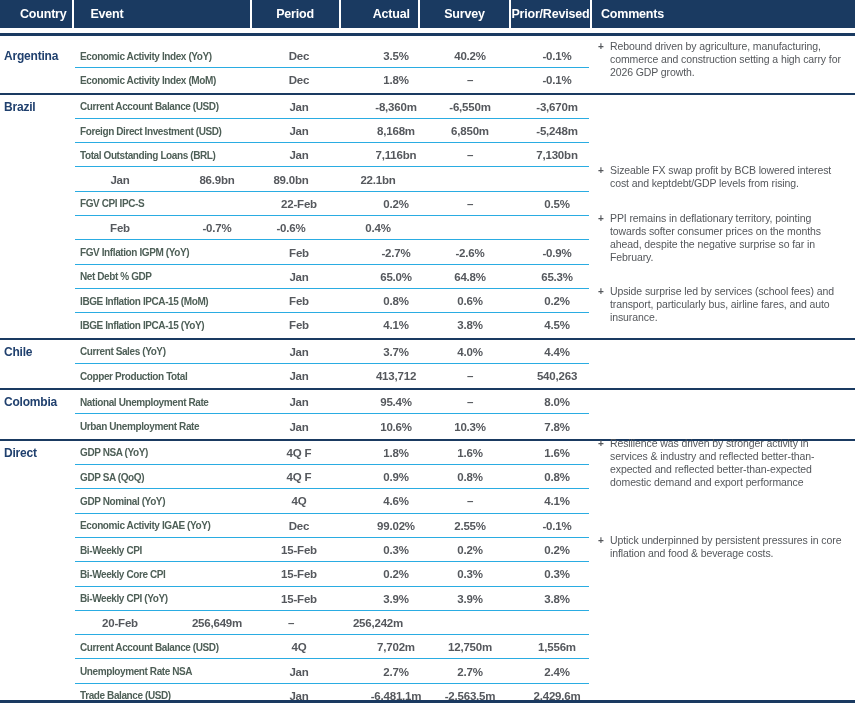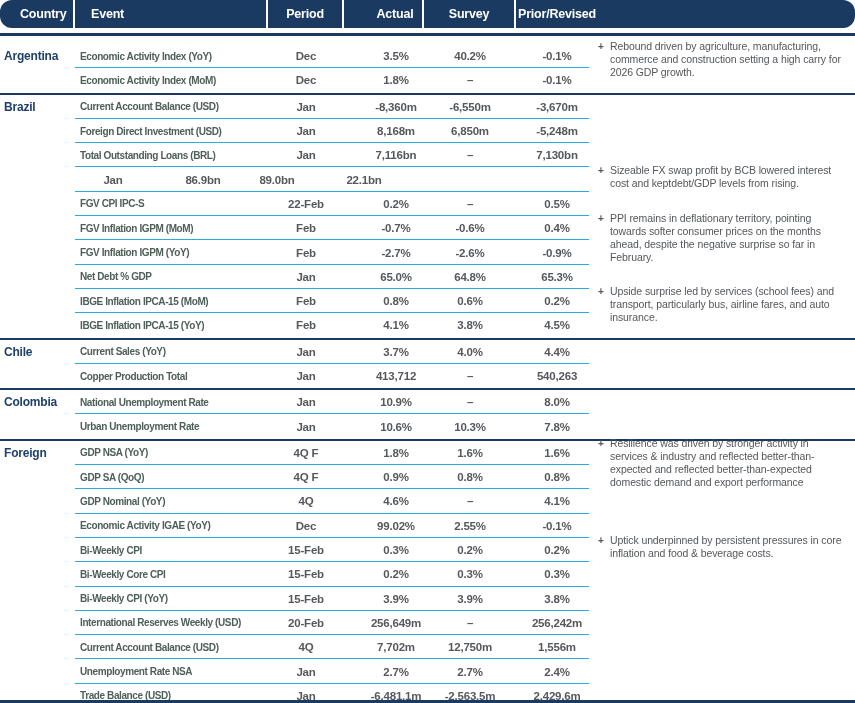--- a/index.html
+++ b/index.html
@@ -6,24 +6,24 @@
     --header-bg:#1a3a61; --header-fg:#ffffff; --navy:#1a3a61; --country:#20406e;
     --cyan:#2aace2; --event:#4e5f57; --value:#55585d; --comment:#54575b; --bg:#ffffff;
   }
   html,body{margin:0;padding:0;}
   .screen{
     position:relative;width:855px;height:703px;background:var(--bg);
     font-family:"Liberation Sans",sans-serif;overflow:hidden;
   }
   
   .hdr{position:absolute;top:0;left:0;width:855px;height:28px;background:var(--header-bg);
-       display:flex;color:var(--header-fg);font-size:12.5px;font-weight:bold;letter-spacing:-0.2px;border-radius:12px;}
+       display:flex;color:var(--header-fg);font-size:12.5px;font-weight:bold;letter-spacing:-0.2px;}
   .hc{box-sizing:border-box;height:100%;display:flex;align-items:center;border-right:2px solid #fff;}
   .hc:last-child{border-right:none;}
-  .w0{width:75px;} .w1{width:193px;} .w2{width:76px;} .w3{width:80px;padding-left:24px;}
+  .w0{width:75px;} .w1{width:179px;} .w2{width:90px;} .w3{width:80px;padding-left:24px;}
   .w4{width:92px;} .w5{width:82px;} .w6{width:266px;}
   .hc.w0{padding-left:20px;} .hc.w1{padding-left:16px;}
   .hc.w2,.hc.w3,.hc.w4,.hc.w5{justify-content:center;}
   .hc.w6{padding-left:9px;}
   .toprule{position:absolute;top:33px;left:0;width:855px;height:3px;background:var(--navy);}
   .botrule{position:absolute;top:700px;left:0;width:855px;height:3px;background:var(--navy);}
   
   #body{position:absolute;top:44px;left:0;width:855px;}
   .group{position:relative;}
   .group + .group{border-top:2px solid var(--navy);}
@@ -44,20 +44,21 @@
 <body>
 
 <div class="screen">
   <div class="hdr">
     <div class="hc w0">Country</div>
     <div class="hc w1">Event</div>
     <div class="hc w2">Period</div>
     <div class="hc w3">Actual</div>
     <div class="hc w4">Survey</div>
     <div class="hc w5">Prior/Revised</div>
+    <div class="hc w6">Comments</div>
   </div>
   <div class="toprule"></div>
   <div id="body">
       <div class="group">
         <div class="trow sep">
           <div class="cell c-country w0">Argentina</div>
           <div class="cell c-event w1">Economic Activity Index (YoY)</div>
           <div class="cell c-num w2">Dec</div>
           <div class="cell c-num w3">3.5%</div>
           <div class="cell c-num w4">40.2%</div>
@@ -107,21 +108,20 @@
         <div class="trow sep">
           <div class="cell c-country w0"></div>
           <div class="cell c-event w1">FGV CPI IPC-S</div>
           <div class="cell c-num w2">22-Feb</div>
           <div class="cell c-num w3">0.2%</div>
           <div class="cell c-num w4">–</div>
           <div class="cell c-num w5">0.5%</div>
         </div>
         <div class="trow sep">
           <div class="cell c-country w0"></div>
-          <div class="cell c-event w1">FGV Inflation IGPM (MoM)</div>
           <div class="cell c-num w2">Feb</div>
           <div class="cell c-num w3">-0.7%</div>
           <div class="cell c-num w4">-0.6%</div>
           <div class="cell c-num w5">0.4%</div>
         </div>
         <div class="trow sep">
           <div class="cell c-country w0"></div>
           <div class="cell c-event w1">FGV Inflation IGPM (YoY)</div>
           <div class="cell c-num w2">Feb</div>
           <div class="cell c-num w3">-2.7%</div>
@@ -169,36 +169,36 @@
           <div class="cell c-num w3">413,712</div>
           <div class="cell c-num w4">–</div>
           <div class="cell c-num w5">540,263</div>
         </div>
       </div>
       <div class="group">
         <div class="trow sep">
           <div class="cell c-country w0">Colombia</div>
           <div class="cell c-event w1">National Unemployment Rate</div>
           <div class="cell c-num w2">Jan</div>
-          <div class="cell c-num w3">10.9%</div>
+          <div class="cell c-num w3">95.4%</div>
           <div class="cell c-num w4">–</div>
           <div class="cell c-num w5">8.0%</div>
         </div>
         <div class="trow">
           <div class="cell c-country w0"></div>
           <div class="cell c-event w1">Urban Unemployment Rate</div>
           <div class="cell c-num w2">Jan</div>
           <div class="cell c-num w3">10.6%</div>
           <div class="cell c-num w4">10.3%</div>
           <div class="cell c-num w5">7.8%</div>
         </div>
       </div>
       <div class="group">
         <div class="trow sep">
-          <div class="cell c-country w0">Foreign</div>
+          <div class="cell c-country w0">Direct</div>
           <div class="cell c-event w1">GDP NSA (YoY)</div>
           <div class="cell c-num w2">4Q F</div>
           <div class="cell c-num w3">1.8%</div>
           <div class="cell c-num w4">1.6%</div>
           <div class="cell c-num w5">1.6%</div>
         </div>
         <div class="trow sep">
           <div class="cell c-country w0"></div>
           <div class="cell c-event w1">GDP SA (QoQ)</div>
           <div class="cell c-num w2">4Q F</div>
@@ -241,21 +241,20 @@
         <div class="trow sep">
           <div class="cell c-country w0"></div>
           <div class="cell c-event w1">Bi-Weekly CPI (YoY)</div>
           <div class="cell c-num w2">15-Feb</div>
           <div class="cell c-num w3">3.9%</div>
           <div class="cell c-num w4">3.9%</div>
           <div class="cell c-num w5">3.8%</div>
         </div>
         <div class="trow sep">
           <div class="cell c-country w0"></div>
-          <div class="cell c-event w1">International Reserves Weekly (USD)</div>
           <div class="cell c-num w2">20-Feb</div>
           <div class="cell c-num w3">256,649m</div>
           <div class="cell c-num w4">–</div>
           <div class="cell c-num w5">256,242m</div>
         </div>
         <div class="trow sep">
           <div class="cell c-country w0"></div>
           <div class="cell c-event w1">Current Account Balance (USD)</div>
           <div class="cell c-num w2">4Q</div>
           <div class="cell c-num w3">7,702m</div>

